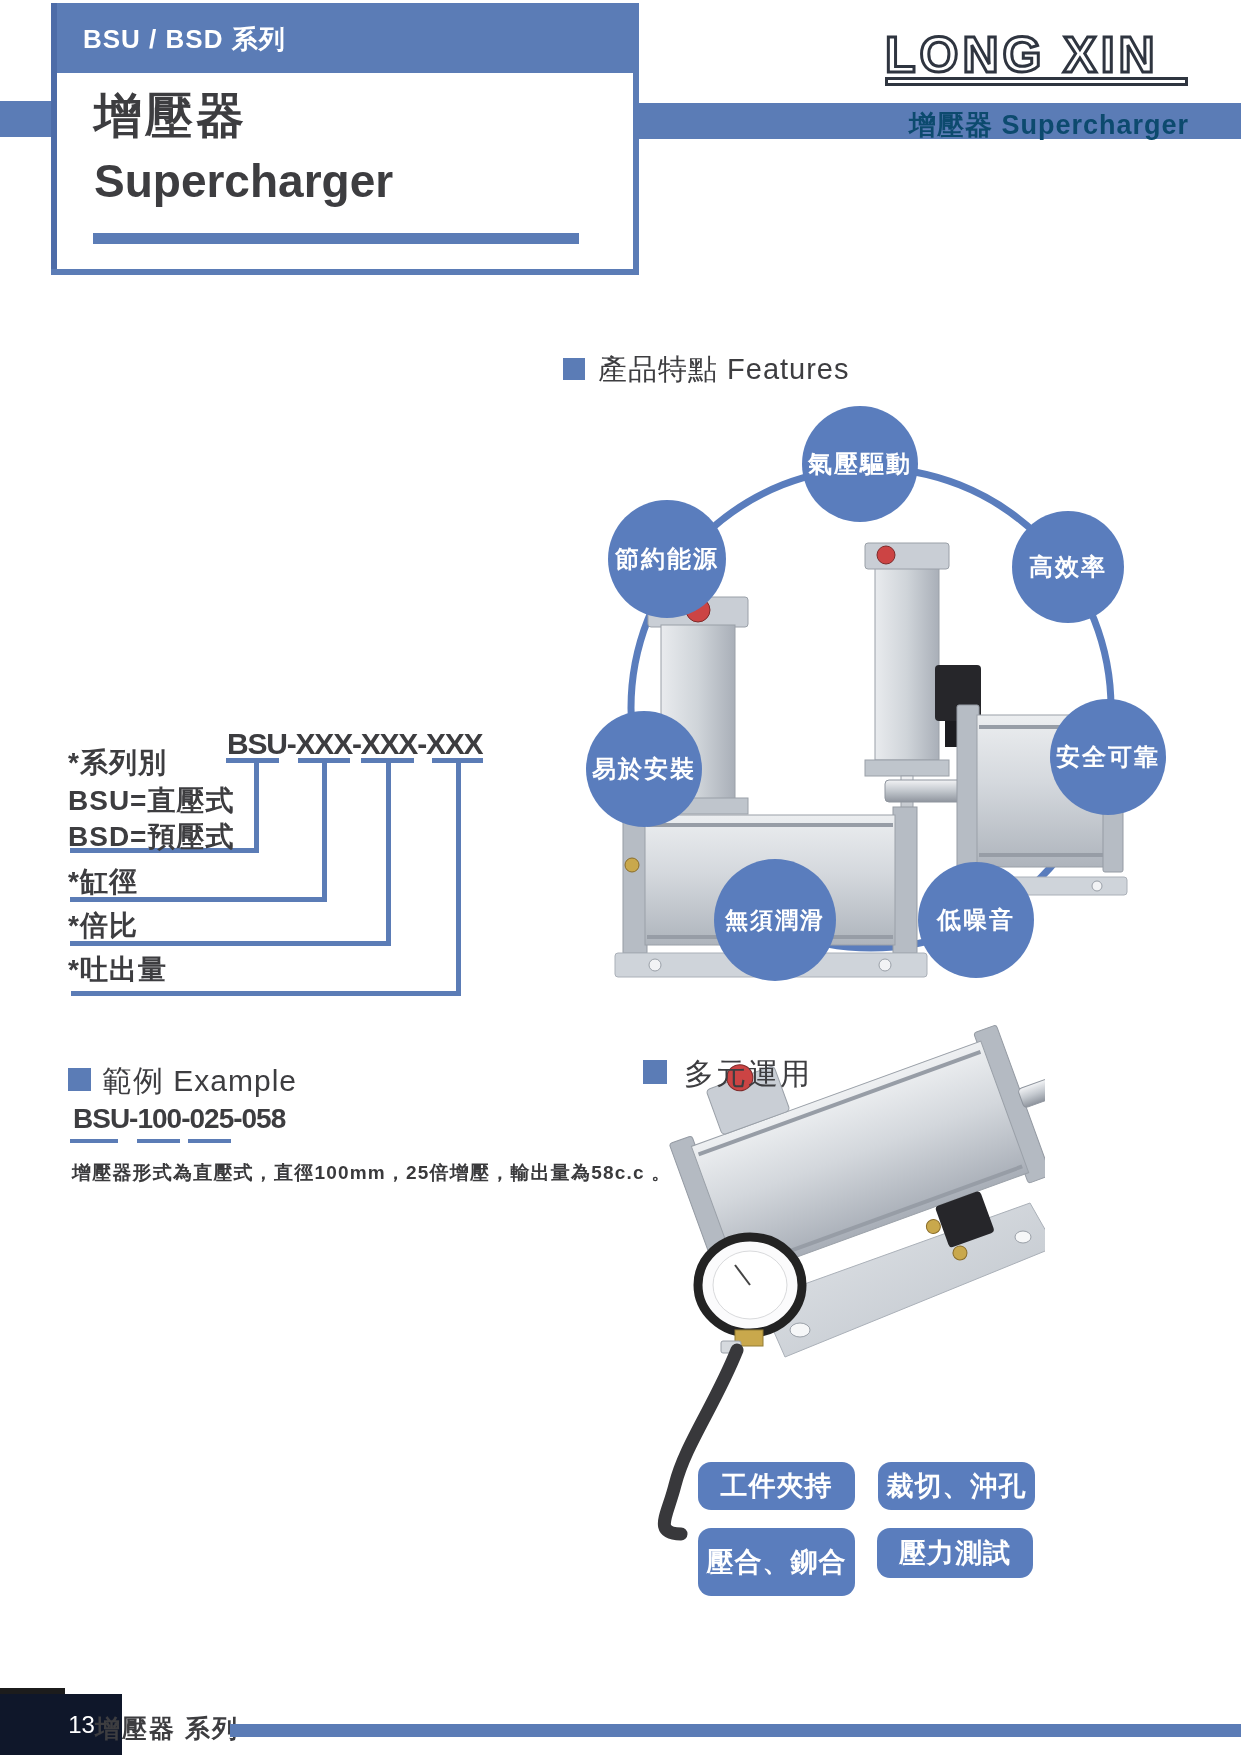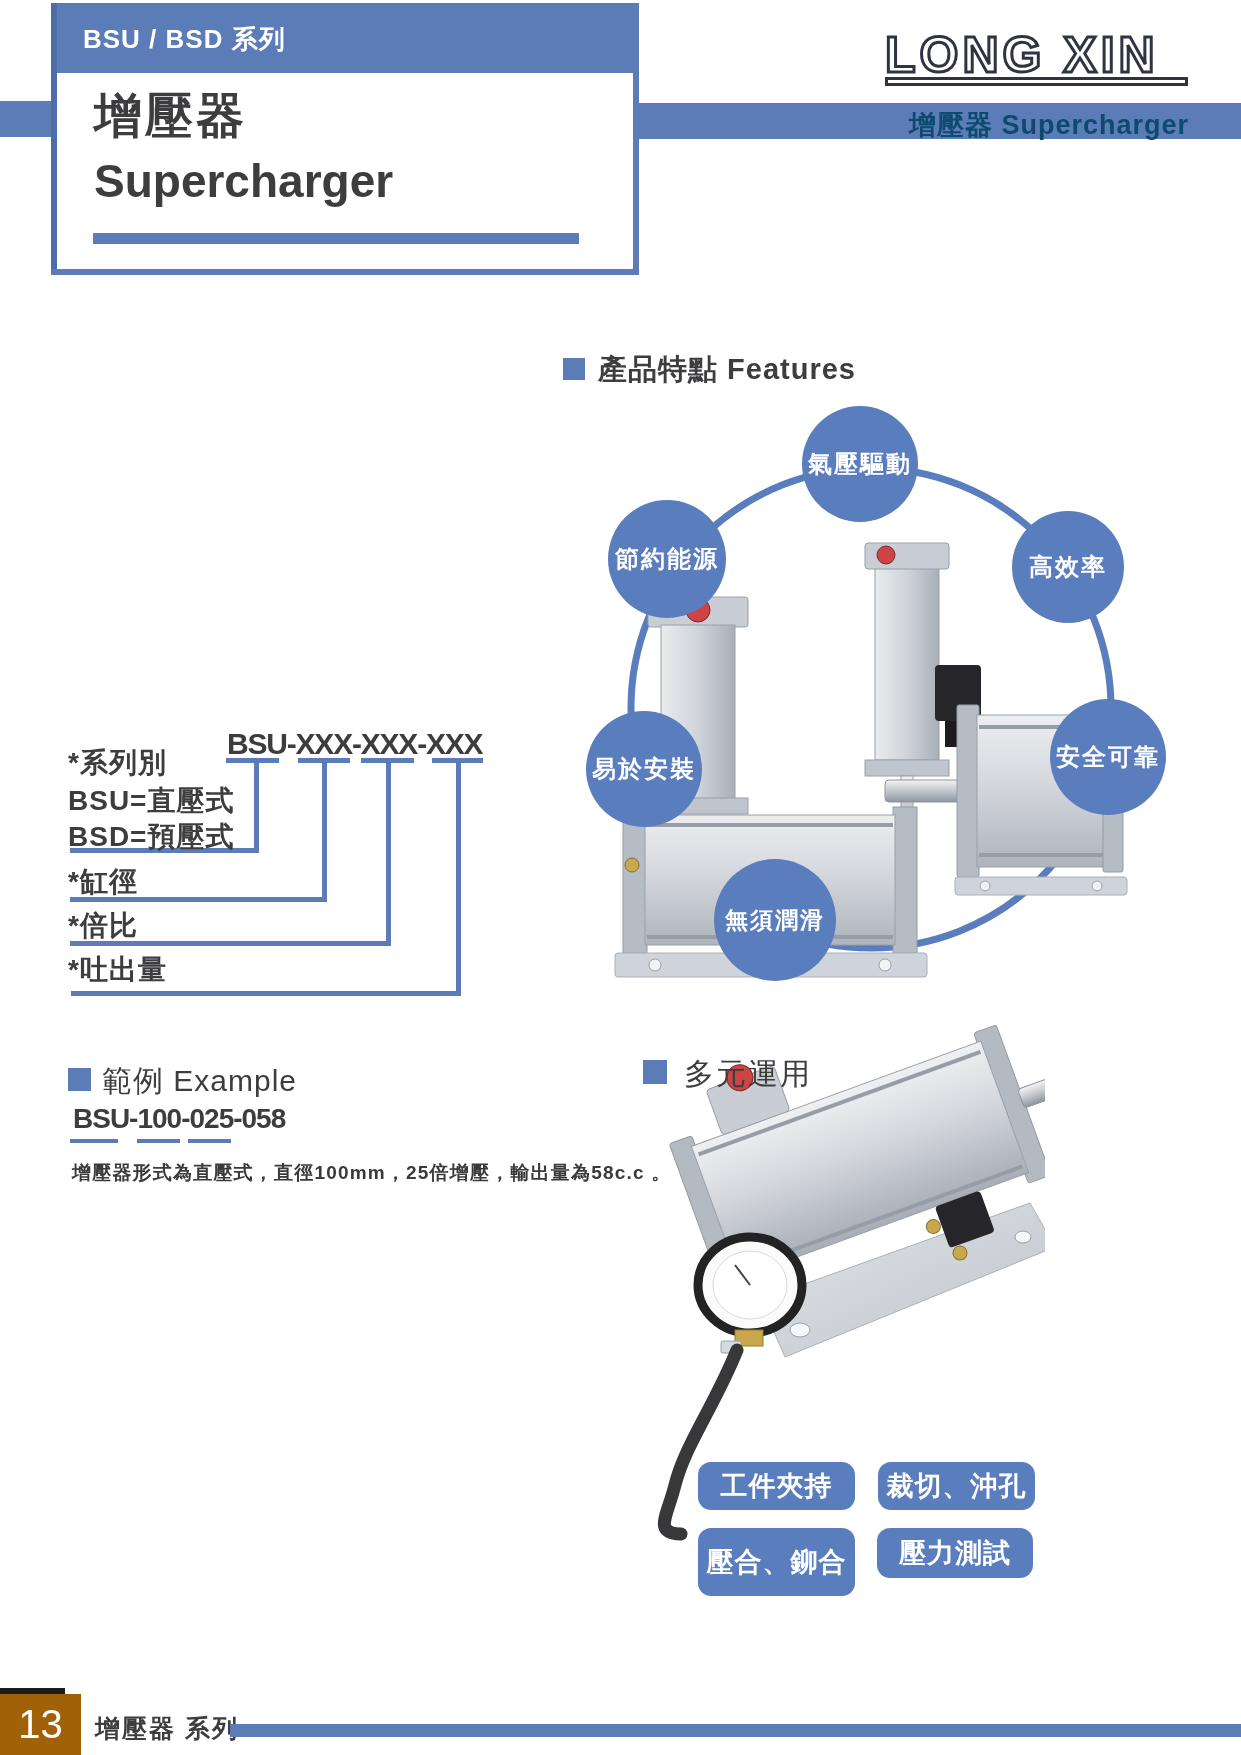--- a/index.html
+++ b/index.html
@@ -18,21 +18,21 @@
   .title-underline{left:93px;top:233px;width:486px;height:11px;background:#5b7cb6;}
   .stripe-left{left:0px;top:101px;width:51px;height:36px;background:#5b7cb6;}
   .stripe-right{left:639px;top:103px;width:602px;height:36px;background:#5b7cb6;}
   .banner-right-text{right:52px;top:107px;font-size:27px;font-weight:700;color:#0c4a6e;letter-spacing:1px;}
   .logo-svg{left:883px;top:24px;}
   .logo-bar{left:885px;top:77px;width:303px;height:9px;background:#ffffff;border:3px solid #2f3540;box-sizing:border-box;}
 
   
   .sq{background:#5b7cb6;}
   .sq-features{left:563px;top:358px;width:22px;height:22px;}
-  .h-features{left:598px;top:350px;font-size:29px;font-weight:700;letter-spacing:1px;}
+  .h-features{left:598px;top:350px;font-size:29px;font-weight:400;letter-spacing:1px;}
   .sq-example{left:68px;top:1068px;width:23px;height:23px;}
   .h-example{left:102px;top:1061px;font-size:30px;font-weight:400;letter-spacing:1px;}
   .sq-apps{left:643px;top:1060px;width:24px;height:24px;}
   .h-apps{left:684px;top:1054px;font-size:30px;font-weight:400;letter-spacing:2px;}
 
   
   .ring-svg{left:621px;top:458px;}
   .features-photo{left:585px;top:515px;}
   .bubble{position:absolute;border-radius:50%;background:#5a7dbd;color:#ffffff;
           display:flex;align-items:center;justify-content:center;
@@ -81,22 +81,22 @@
   .app-btn{position:absolute;background:#5a7dbd;border-radius:13px;color:#ffffff;
            display:flex;align-items:center;justify-content:center;
            font-size:27px;font-weight:700;letter-spacing:1px;}
   .ab0{left:698px;top:1462px;width:157px;height:48px;}
   .ab1{left:878px;top:1462px;width:157px;height:48px;}
   .ab2{left:698px;top:1528px;width:157px;height:68px;}
   .ab3{left:877px;top:1528px;width:156px;height:50px;}
 
   
   .footer-tick{left:0px;top:1688px;width:65px;height:6px;background:#1c1c1c;}
-  .footer-pagebox{left:0px;top:1694px;width:81px;height:61px;background:#a16207;color:#ffffff;
-                  display:flex;align-items:center;justify-content:center;font-size:40px;font-weight:400;}
+  .footer-pagebox{left:0px;top:1694px;width:81px;height:61px;background:#0f172a;color:#ffffff;
+                  display:flex;align-items:center;justify-content:center;font-size:24px;font-weight:400;padding-left:41px;}
   .footer-series{left:95px;top:1712px;font-size:25px;font-weight:700;letter-spacing:2px;}
   .footer-line{left:230px;top:1724px;width:1011px;height:13px;background:#5b7cb6;}
 </style>
 </head>
 <body>
 
 <div class="page">
 
   <div class="abs top-band"></div>
   <div class="abs box-left-border"></div>
@@ -169,20 +169,21 @@
     <line x1="394" y1="212" x2="518" y2="212" stroke="#979da6" stroke-width="4"></line>
     <line x1="394" y1="340" x2="518" y2="340" stroke="#979da6" stroke-width="4"></line>
     <rect x="370" y="362" width="172" height="18" rx="3" fill="#cfd4da" stroke="#aab0b8"></rect>
     <circle cx="400" cy="371" r="5" fill="#f2f3f5" stroke="#9aa0a8"></circle>
     <circle cx="512" cy="371" r="5" fill="#f2f3f5" stroke="#9aa0a8"></circle>
   </svg>
 
   <div class="abs bubble b0">氣壓驅動</div>
   <div class="abs bubble b1">高效率</div>
   <div class="abs bubble b2">安全可靠</div>
+  <div class="abs bubble b3">低噪音</div>
   <div class="abs bubble b4">無須潤滑</div>
   <div class="abs bubble b5">易於安裝</div>
   <div class="abs bubble b6">節約能源</div>
 
   <div class="abs model-code">BSU-XXX-XXX-XXX</div>
   <div class="mline u1"></div>
   <div class="mline u2"></div>
   <div class="mline u3"></div>
   <div class="mline u4"></div>
   <div class="mline v1"></div>

